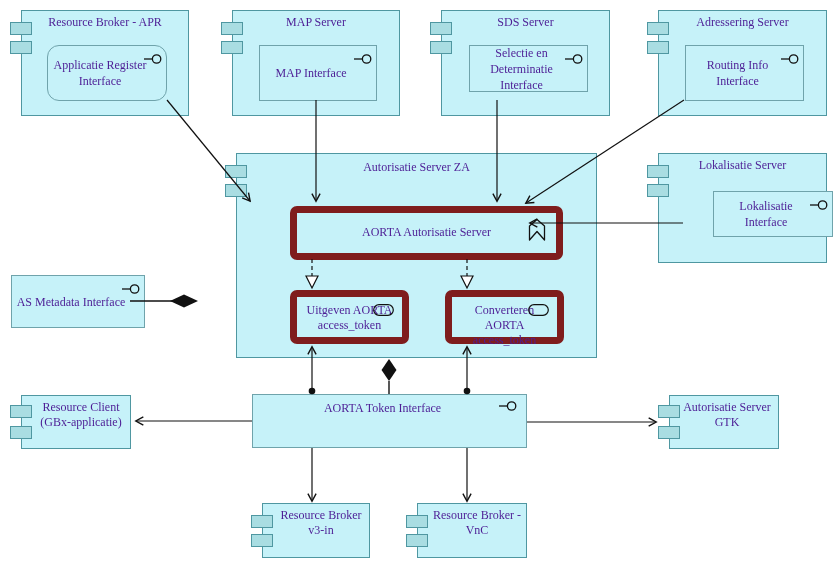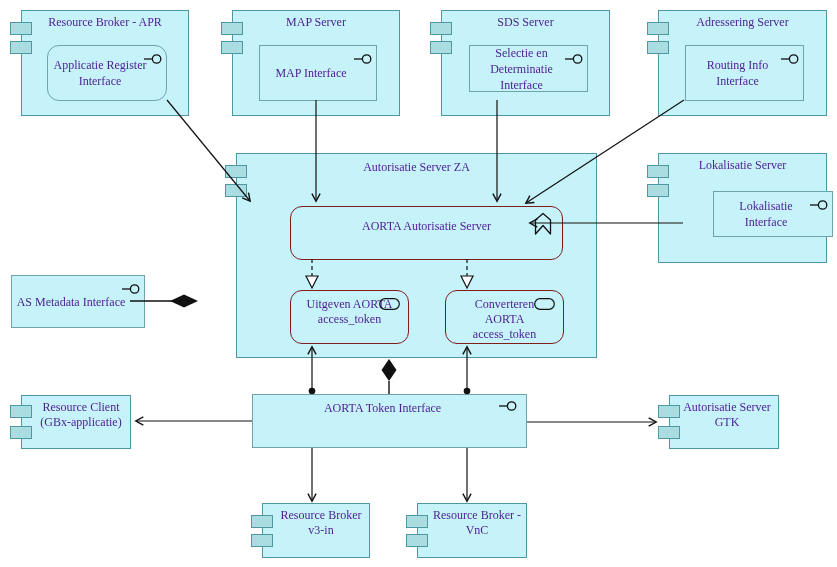--- a/index.html
+++ b/index.html
@@ -5,21 +5,21 @@
   html,body{margin:0;padding:0;background:#ffffff;}
   .canvas{
     position:relative;width:837px;height:567px;background:#ffffff;overflow:hidden;
     font-family:Liberation Serif, serif;font-size:12px;color:#4c1d95;
   }
   
   .node{position:absolute;box-sizing:border-box;background:#c6f2f9;}
   .comp{border:1px solid #4f97a1;}
   .group{border:1px solid #4f97a1;}
   .iface{border:1px solid #6fa3ab;}
-  .rounded{border:1px solid #7f1d1d;border-radius:12px;}
+  .rounded{border:7px solid #7f1d1d;border-radius:7px;}
   .node .title{text-align:center;padding-top:4px;line-height:15px;}
   .group > .title{padding-top:6px;}
   .rounded > .title{padding-top:12px;}
   .proc > .title{padding-top:6px;}
   .proc .wrapbox{max-width:86px;margin:0 auto;}
   .iface .ilabel{
     position:absolute;left:4px;right:18px;top:50%;transform:translateY(-50%);
     text-align:center;line-height:16px;
   }
   .iface.toplabel .ilabel{top:5px;transform:none;}

